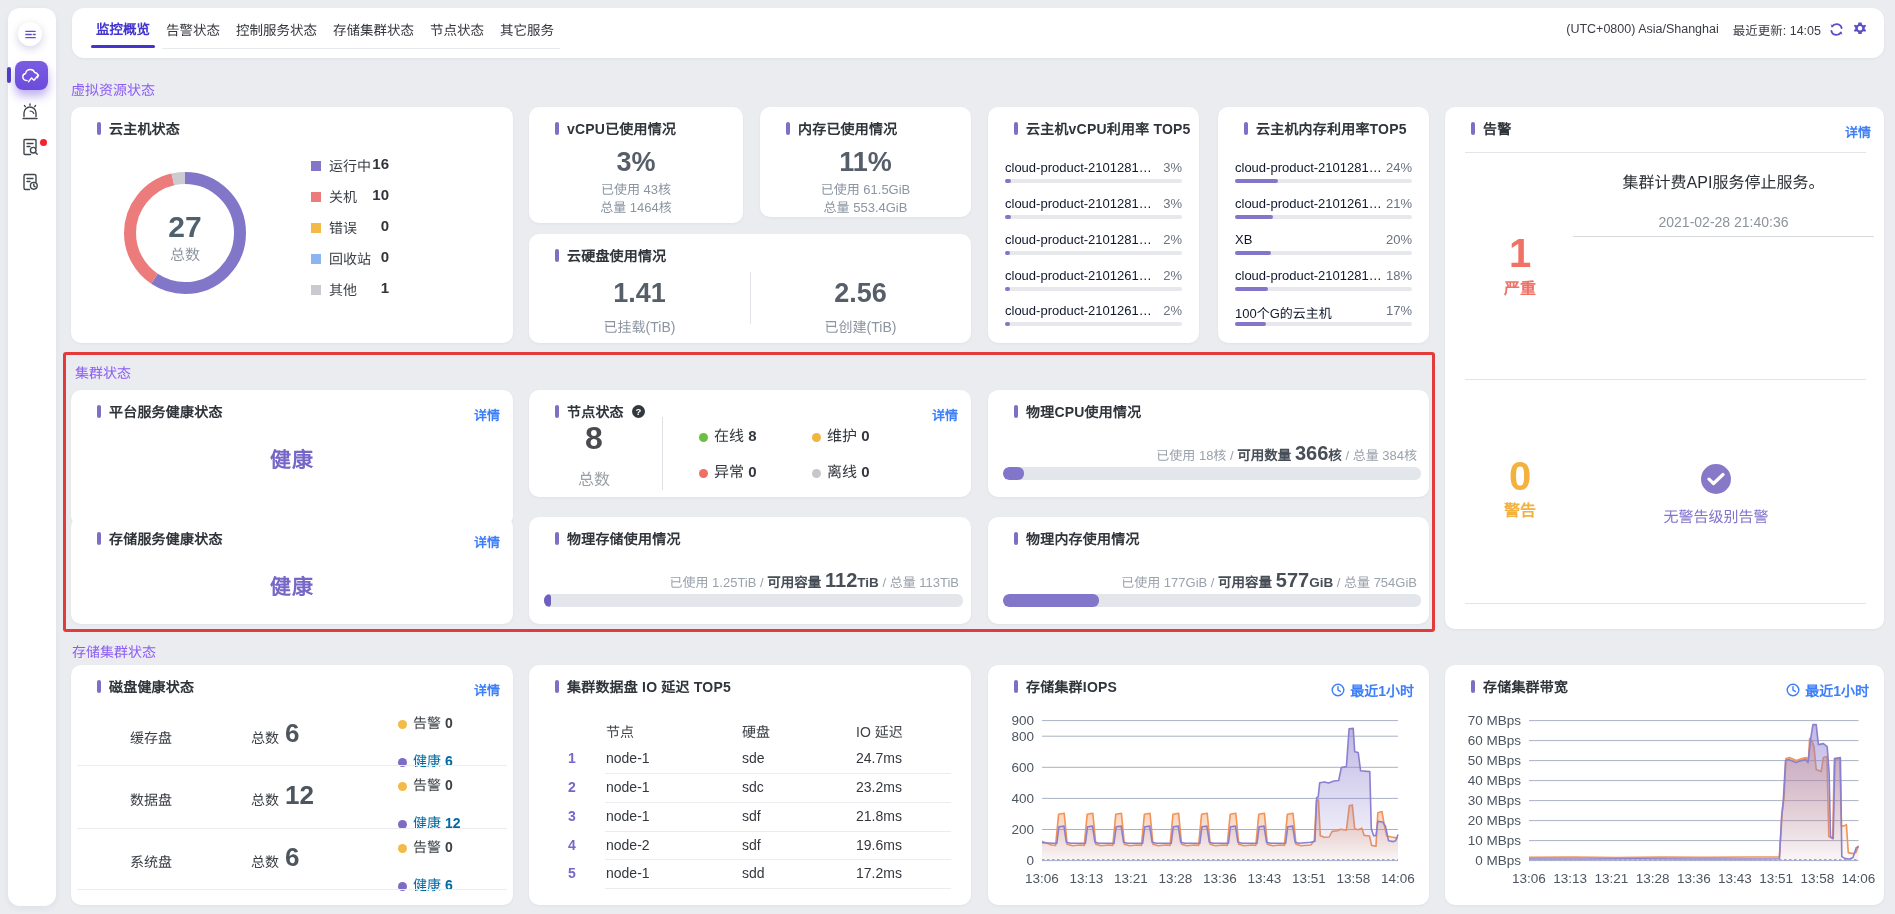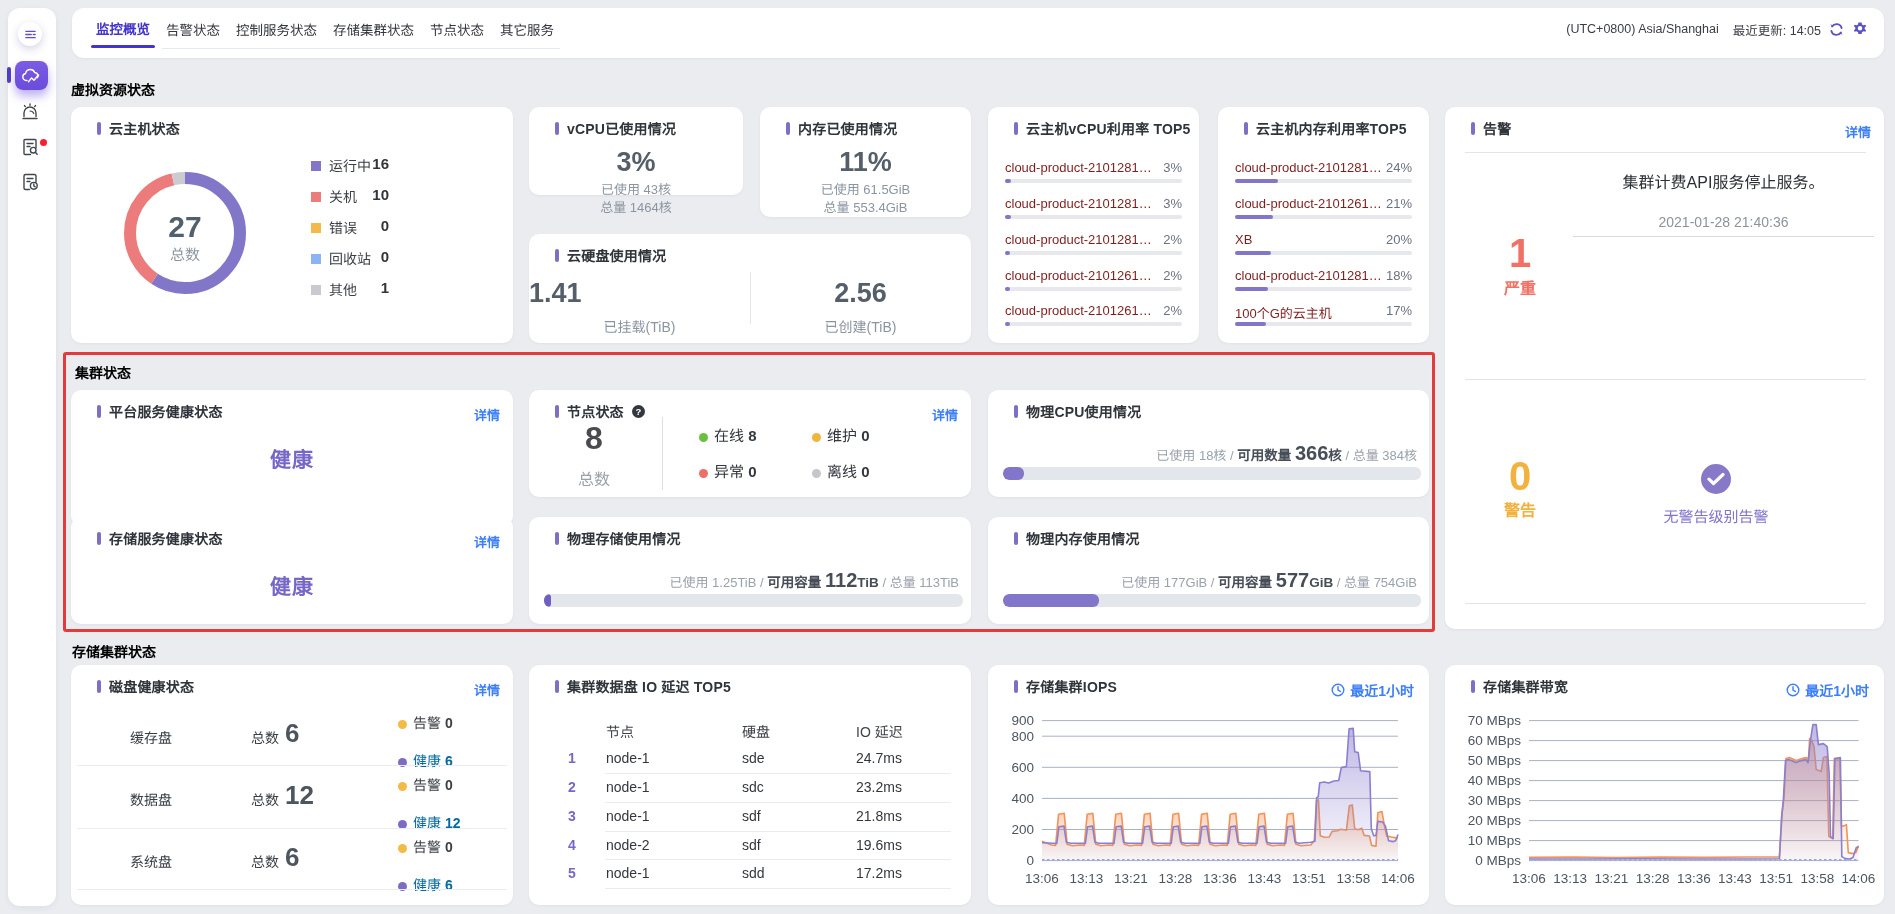--- a/index.html
+++ b/index.html
@@ -2,30 +2,30 @@
 <html lang="zh-CN"><head>
 <meta charset="utf-8">
 <style>
 * { margin:0; padding:0; box-sizing:border-box; }
 html,body { width:1895px; height:914px; }
 body { background:#ebecf0; font-family:"Liberation Sans",sans-serif; position:relative; overflow:hidden; color:#262a31; }
 .card { position:absolute; background:#fff; border-radius:10px; box-shadow:0 1px 3px rgba(40,40,80,.05); }
 .ct { position:absolute; top:11px; left:26px; font-size:14px; font-weight:600; color:#30343b; letter-spacing:.2px; display:flex; align-items:center; }
 .ct .mk { display:inline-block; width:4px; height:13px; background:#7d6fc4; border-radius:2px; margin-right:8px; }
 .detail { position:absolute; top:15px; right:13px; font-size:13px; color:#3d7ef9; font-weight:700; }
-.seclabel { position:absolute; font-size:14px; color:#000000; font-weight:700; }
+.seclabel { position:absolute; font-size:14px; color:#8b5cf6; font-weight:400; }
 .bar-track { position:absolute; background:#e3e6eb; border-radius:6px; overflow:hidden; }
 .bar-fill { position:absolute; left:0; top:0; bottom:0; background:#8276cb; border-radius:6px; }
 .hr { position:absolute; height:1px; background:#e3e4e9; }
 .tab { font-size:13.5px; color:#33363d; padding:0 5px; margin-left:6px; }
 .tab:first-child { margin-left:0; }
 .legend-dot { display:inline-block; width:9px; height:9px; border-radius:50%; margin-right:6px; vertical-align:middle; }
 .t5 { position:absolute; left:17px; right:17px; height:36px; }
 .t5:nth-of-type(2){top:50px;} .t5:nth-of-type(3){top:86px;} .t5:nth-of-type(4){top:122px;} .t5:nth-of-type(5){top:158px;} .t5:nth-of-type(6){top:193px;}
-.t5n { position:absolute; left:0; top:3px; font-size:13px; color:#7f1d1d; max-width:152px; white-space:nowrap; overflow:hidden;text-align:right; }
+.t5n { position:absolute; left:0; top:3px; font-size:13px; color:#0f172a; max-width:152px; white-space:nowrap; overflow:hidden;text-align:right; }
 .t5p { position:absolute; right:0; top:3px; font-size:13px; color:#6a7280; }
 .t5t { position:absolute; left:0; right:0; top:22px; height:4px; background:#e6e8ec; border-radius:2px; }
 .t5f { position:absolute; left:0; top:0; height:4px; background:#8276cb; border-radius:2px; }
 .usage-line { position:absolute; right:12px; top:52px; font-size:13px; color:#9aa2ac;text-align:right; }
 .usage-line b { color:#474e57; font-size:13.5px; }
 .usage-line b .bignum { font-size:20px; }
 .hb { font-size:21px; font-weight:700; color:#7566c8; position:absolute; width:100%; text-align:center; top:53px; letter-spacing:1px; }
 .dh { position:absolute; left:0; width:100%; height:60px; }
 .dh-name { position:absolute; left:59px; top:22px; font-size:14px; color:#3a3f46; }
 .dh-tot { position:absolute; left:180px; top:22px; font-size:14px; color:#3a3f46; }
@@ -143,35 +143,35 @@
   <div style="position:absolute;left:49px;top:103px;width:130px;text-align:center;font-size:30px;font-weight:700;color:#50616d;">27</div>
   <div style="position:absolute;left:49px;top:136px;width:130px;text-align:center;font-size:15px;color:#8b95a1;">总数</div>
   <div style="position:absolute;left:240px;top:0;">
     <div style="position:absolute;top:48px;width:160px;"><span style="display:inline-block;width:10px;height:10px;background:#8276c9;margin-right:8px;"></span><span style="font-size:14px;color:#3a3f46;">运行中</span><span style="position:absolute;left:0px;width:78px;text-align:right;font-size:15px;font-weight:700;color:#32363c;">16</span></div>
     <div style="position:absolute;top:79px;width:160px;"><span style="display:inline-block;width:10px;height:10px;background:#ec7b7b;margin-right:8px;"></span><span style="font-size:14px;color:#3a3f46;">关机</span><span style="position:absolute;left:0px;width:78px;text-align:right;font-size:15px;font-weight:700;color:#32363c;">10</span></div>
     <div style="position:absolute;top:110px;width:160px;"><span style="display:inline-block;width:10px;height:10px;background:#f3ba49;margin-right:8px;"></span><span style="font-size:14px;color:#3a3f46;">错误</span><span style="position:absolute;left:0px;width:78px;text-align:right;font-size:15px;font-weight:700;color:#32363c;">0</span></div>
     <div style="position:absolute;top:141px;width:160px;"><span style="display:inline-block;width:10px;height:10px;background:#8cb4f2;margin-right:8px;"></span><span style="font-size:14px;color:#3a3f46;">回收站</span><span style="position:absolute;left:0px;width:78px;text-align:right;font-size:15px;font-weight:700;color:#32363c;">0</span></div>
     <div style="position:absolute;top:172px;width:160px;"><span style="display:inline-block;width:10px;height:10px;background:#c9c9cf;margin-right:8px;"></span><span style="font-size:14px;color:#3a3f46;">其他</span><span style="position:absolute;left:0px;width:78px;text-align:right;font-size:15px;font-weight:700;color:#32363c;">1</span></div>
   </div>
 </div>
-<div class="card" id="card-vcpu" style="left:529px;top:107px;width:214px;height:88px;">
+<div class="card" id="card-vcpu" style="left:529px;top:107px;width:214px;height:116px;">
   <div class="ct"><span class="mk"></span>vCPU已使用情况</div>
   <div style="position:absolute;top:40px;width:100%;text-align:center;font-size:27px;font-weight:700;color:#555e69;">3%</div>
   <div style="position:absolute;top:72px;width:100%;text-align:center;font-size:13px;color:#8b95a1;">已使用 43核</div>
   <div style="position:absolute;top:90px;width:100%;text-align:center;font-size:13px;color:#8b95a1;">总量 1464核</div>
 </div>
 <div class="card" id="card-mem" style="left:760px;top:107px;width:211px;height:110px;">
   <div class="ct"><span class="mk"></span>内存已使用情况</div>
   <div style="position:absolute;top:40px;width:100%;text-align:center;font-size:27px;font-weight:700;color:#555e69;">11%</div>
   <div style="position:absolute;top:72px;width:100%;text-align:center;font-size:13px;color:#8b95a1;">已使用 61.5GiB</div>
   <div style="position:absolute;top:90px;width:100%;text-align:center;font-size:13px;color:#8b95a1;">总量 553.4GiB</div>
 </div>
 <div class="card" id="card-disk" style="left:529px;top:234px;width:442px;height:109px;">
   <div class="ct"><span class="mk"></span>云硬盘使用情况</div>
-  <div style="position:absolute;left:0;top:44px;width:221px;text-align:left;font-size:27px;font-weight:700;color:#555e69;">1.41</div>
+  <div style="position:absolute;left:0;top:44px;width:221px;text-align:center;font-size:27px;font-weight:700;color:#555e69;">1.41</div>
   <div style="position:absolute;left:0;top:82px;width:221px;text-align:center;font-size:14px;color:#8b95a1;">已挂载(TiB)</div>
   <div style="position:absolute;left:221px;top:38px;width:1px;height:52px;background:#e3e4e9;"></div>
   <div style="position:absolute;left:221px;top:44px;width:221px;text-align:center;font-size:27px;font-weight:700;color:#555e69;">2.56</div>
   <div style="position:absolute;left:221px;top:82px;width:221px;text-align:center;font-size:14px;color:#8b95a1;">已创建(TiB)</div>
 </div>
 <div class="card" id="card-top5a" style="left:988px;top:107px;width:211px;height:236px;">
   <div class="ct"><span class="mk"></span>云主机vCPU利用率 TOP5</div>
   <div class="t5">
       <span class="t5n">cloud-product-2101281…</span>
       <span class="t5p">3%</span>
@@ -246,21 +246,21 @@
       </div>
     </div>
 </div>
 <div class="card" id="card-alert" style="left:1445px;top:107px;width:439px;height:522px;">
   <div class="ct"><span class="mk"></span>告警</div>
   <div class="detail">详情</div>
   <div class="hr" style="left:20px;right:18px;top:45px;"></div>
   <div style="position:absolute;left:20px;top:124px;width:110px;text-align:center;font-size:40px;font-weight:700;color:#f07166;">1</div>
   <div style="position:absolute;left:20px;top:168px;width:110px;text-align:center;font-size:16px;font-weight:700;color:#f07166;">严重</div>
   <div style="position:absolute;left:128px;top:62px;right:10px;text-align:center;font-size:16px;color:#2c2f35;">集群计费API服务停止服务。</div>
-  <div style="position:absolute;left:128px;top:107px;right:10px;text-align:center;font-size:14px;color:#8d939c;">2021-01-28 21:40:36</div>
+  <div style="position:absolute;left:128px;top:107px;right:10px;text-align:center;font-size:14px;color:#8d939c;">2021-02-28 21:40:36</div>
   <div class="hr" style="left:128px;right:10px;top:129px;background:#d8dade;"></div>
   <div class="hr" style="left:20px;right:18px;top:272px;"></div>
   <div style="position:absolute;left:20px;top:347px;width:110px;text-align:center;font-size:40px;font-weight:700;color:#f3b13e;">0</div>
   <div style="position:absolute;left:20px;top:390px;width:110px;text-align:center;font-size:16px;font-weight:700;color:#f3b13e;">警告</div>
   <div style="position:absolute;left:256px;top:357px;width:30px;height:30px;border-radius:50%;background:#8878c8;"></div>
   <svg width="18" height="14" viewBox="0 0 18 14" style="position:absolute;left:262px;top:365px;" fill="none" stroke="#fff" stroke-width="3.2" stroke-linecap="round" stroke-linejoin="round">
       <path d="M2 7.2 L6.5 11.5 L16 2.5"></path>
     </svg>
   <div style="position:absolute;left:171px;top:398px;width:200px;text-align:center;font-size:15px;color:#8073cc;">无警告级别告警</div>
   <div class="hr" style="left:20px;right:18px;top:496px;"></div>

